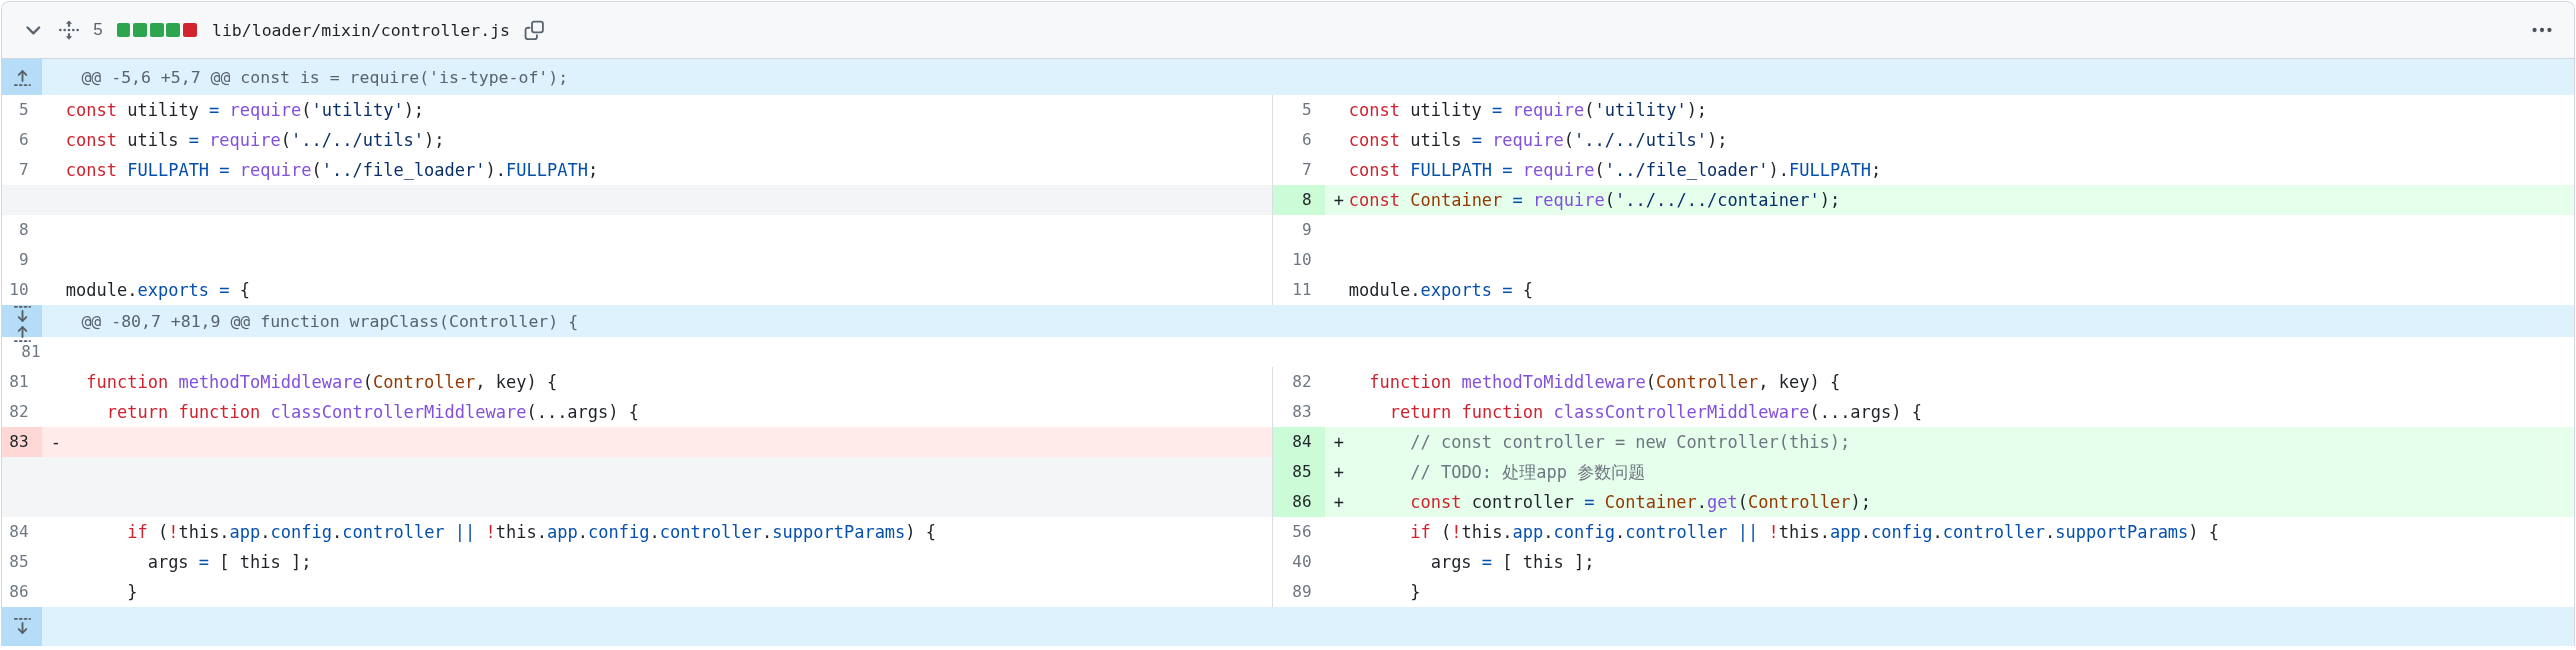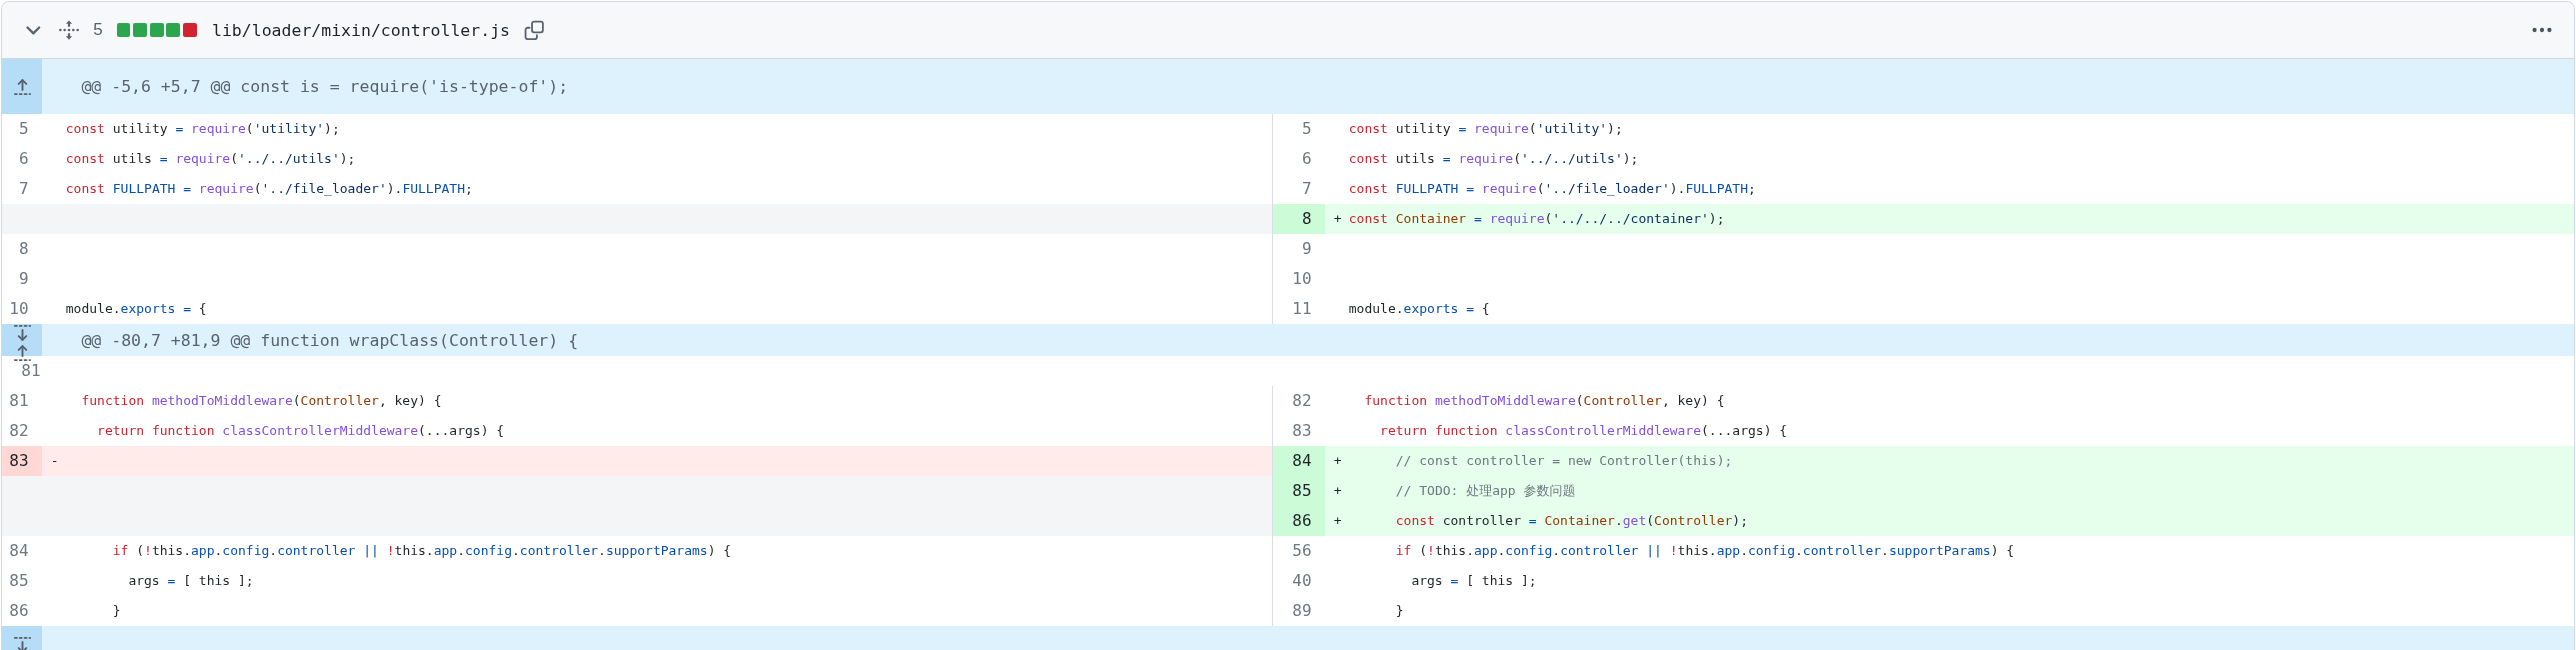--- a/index.html
+++ b/index.html
@@ -34,21 +34,21 @@
   .ln{
     flex:none;text-align:right;box-sizing:border-box;
     font-family:"DejaVu Sans Mono","Liberation Mono",monospace;
     font-size:16px;line-height:30px;color:#6e7781;padding-right:13.8px;
   }
   .left .ln{width:40px;}
   .right .ln{width:52px;}
   .codecell{
     flex:1;display:flex;white-space:pre;overflow:hidden;
     font-family:"DejaVu Sans Mono","Liberation Mono",monospace;
-    font-size:13px;line-height:30px;color:#1f2328;
+    font-size:17px;line-height:30px;color:#1f2328;
   }
   .mark{flex:none;width:23.4px;padding-left:8.3px;box-sizing:border-box;}
   .side.add{background:#e6ffec;}
   .side.add .ln{background:#ccfbd8;color:#1f2328;}
   .side.del{background:#ffebe9;}
   .side.del .ln{background:#ffd7d5;color:#1f2328;}
   .side.filler{background:#f3f5f7;}
   
   .hunkrow{background:#ddf2fd;}
   .expcell{width:40px;flex:none;background:#b6ddf7;display:flex;flex-direction:column;}
@@ -114,21 +114,21 @@
       <span style="display:flex;">
         <svg width="22" height="22" viewBox="0 0 16 16" fill="#4b535d">
             <circle cx="2.6" cy="8" r="1.55"></circle>
             <circle cx="8" cy="8" r="1.55"></circle>
             <circle cx="13.4" cy="8" r="1.55"></circle>
           </svg>
       </span>
     </button>
   </div>
   <div id="diff-body">
-      <div class="row hunkrow" style="height:55px">
+      <div class="row hunkrow" style="height:36px">
         <div class="expcell">
           <button class="expbtn">
             <span style="display:flex;">
               <svg width="19" height="19" viewBox="0 0 16 16" fill="none" stroke="#57606a" stroke-width="1.6" stroke-linecap="round" stroke-linejoin="round">
                 <path d="M8 11V2.6"></path>
                 <path d="M4.8 5.8 8 2.6l3.2 3.2"></path>
                 <path d="M1.6 14.4h12.8" stroke-dasharray="1.6 2.5"></path>
               </svg>
             </span>
           </button>

